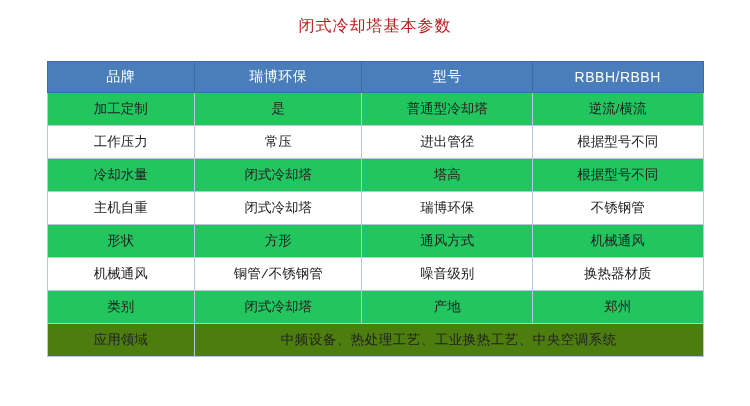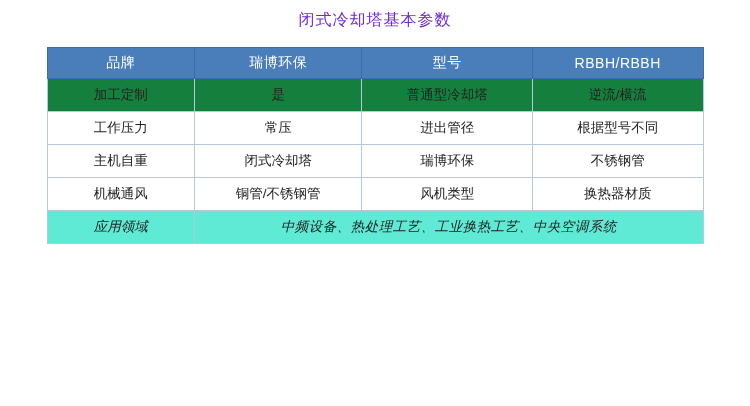--- a/index.html
+++ b/index.html
@@ -15,33 +15,33 @@
   }
   .page {
     position: relative;
     width: 750px;
     height: 406px;
     box-sizing: border-box;
   }
   .title {
     text-align: center;
     font-size: 16px;
-    color: #6d28d9;
-    padding-top: 10px;
+    color: #b91c1c;
+    padding-top: 16px;
     padding-bottom: 8px;
     letter-spacing: 1px;
     font-weight: normal;
   }
   .table-wrap {
     padding: 0 8px;
   }
   table.params {
     border-collapse: collapse;
     width: 657px;
-    margin: 8px auto;
+    margin: 16px auto;
     table-layout: fixed;
   }
   table.params col.c1 { width: 22.5%; }
   table.params col.c2 { width: 25.5%; }
   table.params col.c3 { width: 26%; }
   table.params col.c4 { width: 26%; }
 
   table.params th, table.params td {
     border: 1px solid #b6c7de;
     height: 32px;
@@ -54,28 +54,28 @@
   }
   table.params thead th {
     background: #4a7ebb;
     color: #ffffff;
     font-size: 14px;
     height: 30px;
     border: 1px solid #3c6da6;
     letter-spacing: 0.5px;
   }
   table.params tbody tr.odd td {
-    background: #15803d;
+    background: #22c55e;
   }
   table.params tbody tr.even td {
     background: #ffffff;
+    font-family: Liberation Mono, monospace;
   }
   table.params tbody tr.last td {
-    background: #5eead4;
-    font-style: italic;
+    background: #4d7c0f;
   }
   td.wide {
     letter-spacing: 0.5px;
   }
 </style>
 </head>
 <body>
 
 <div class="page">
 
@@ -103,31 +103,49 @@
           <td>是</td>
           <td>普通型冷却塔</td>
           <td>逆流/横流</td>
         </tr>
         <tr class="even">
           <td>工作压力</td>
           <td>常压</td>
           <td>进出管径</td>
           <td>根据型号不同</td>
         </tr>
+        <tr class="odd">
+          <td>冷却水量</td>
+          <td>闭式冷却塔</td>
+          <td>塔高</td>
+          <td>根据型号不同</td>
+        </tr>
         <tr class="even">
           <td>主机自重</td>
           <td>闭式冷却塔</td>
           <td>瑞博环保</td>
           <td>不锈钢管</td>
         </tr>
+        <tr class="odd">
+          <td>形状</td>
+          <td>方形</td>
+          <td>通风方式</td>
+          <td>机械通风</td>
+        </tr>
         <tr class="even">
           <td>机械通风</td>
           <td>铜管/不锈钢管</td>
-          <td>风机类型</td>
+          <td>噪音级别</td>
           <td>换热器材质</td>
+        </tr>
+        <tr class="odd">
+          <td>类别</td>
+          <td>闭式冷却塔</td>
+          <td>产地</td>
+          <td>郑州</td>
         </tr>
         <tr class="last">
           <td>应用领域</td>
           <td class="wide" colspan="3">中频设备、热处理工艺、工业换热工艺、中央空调系统</td>
         </tr>
       </tbody>
     </table>
   </div>
 
 </div>

